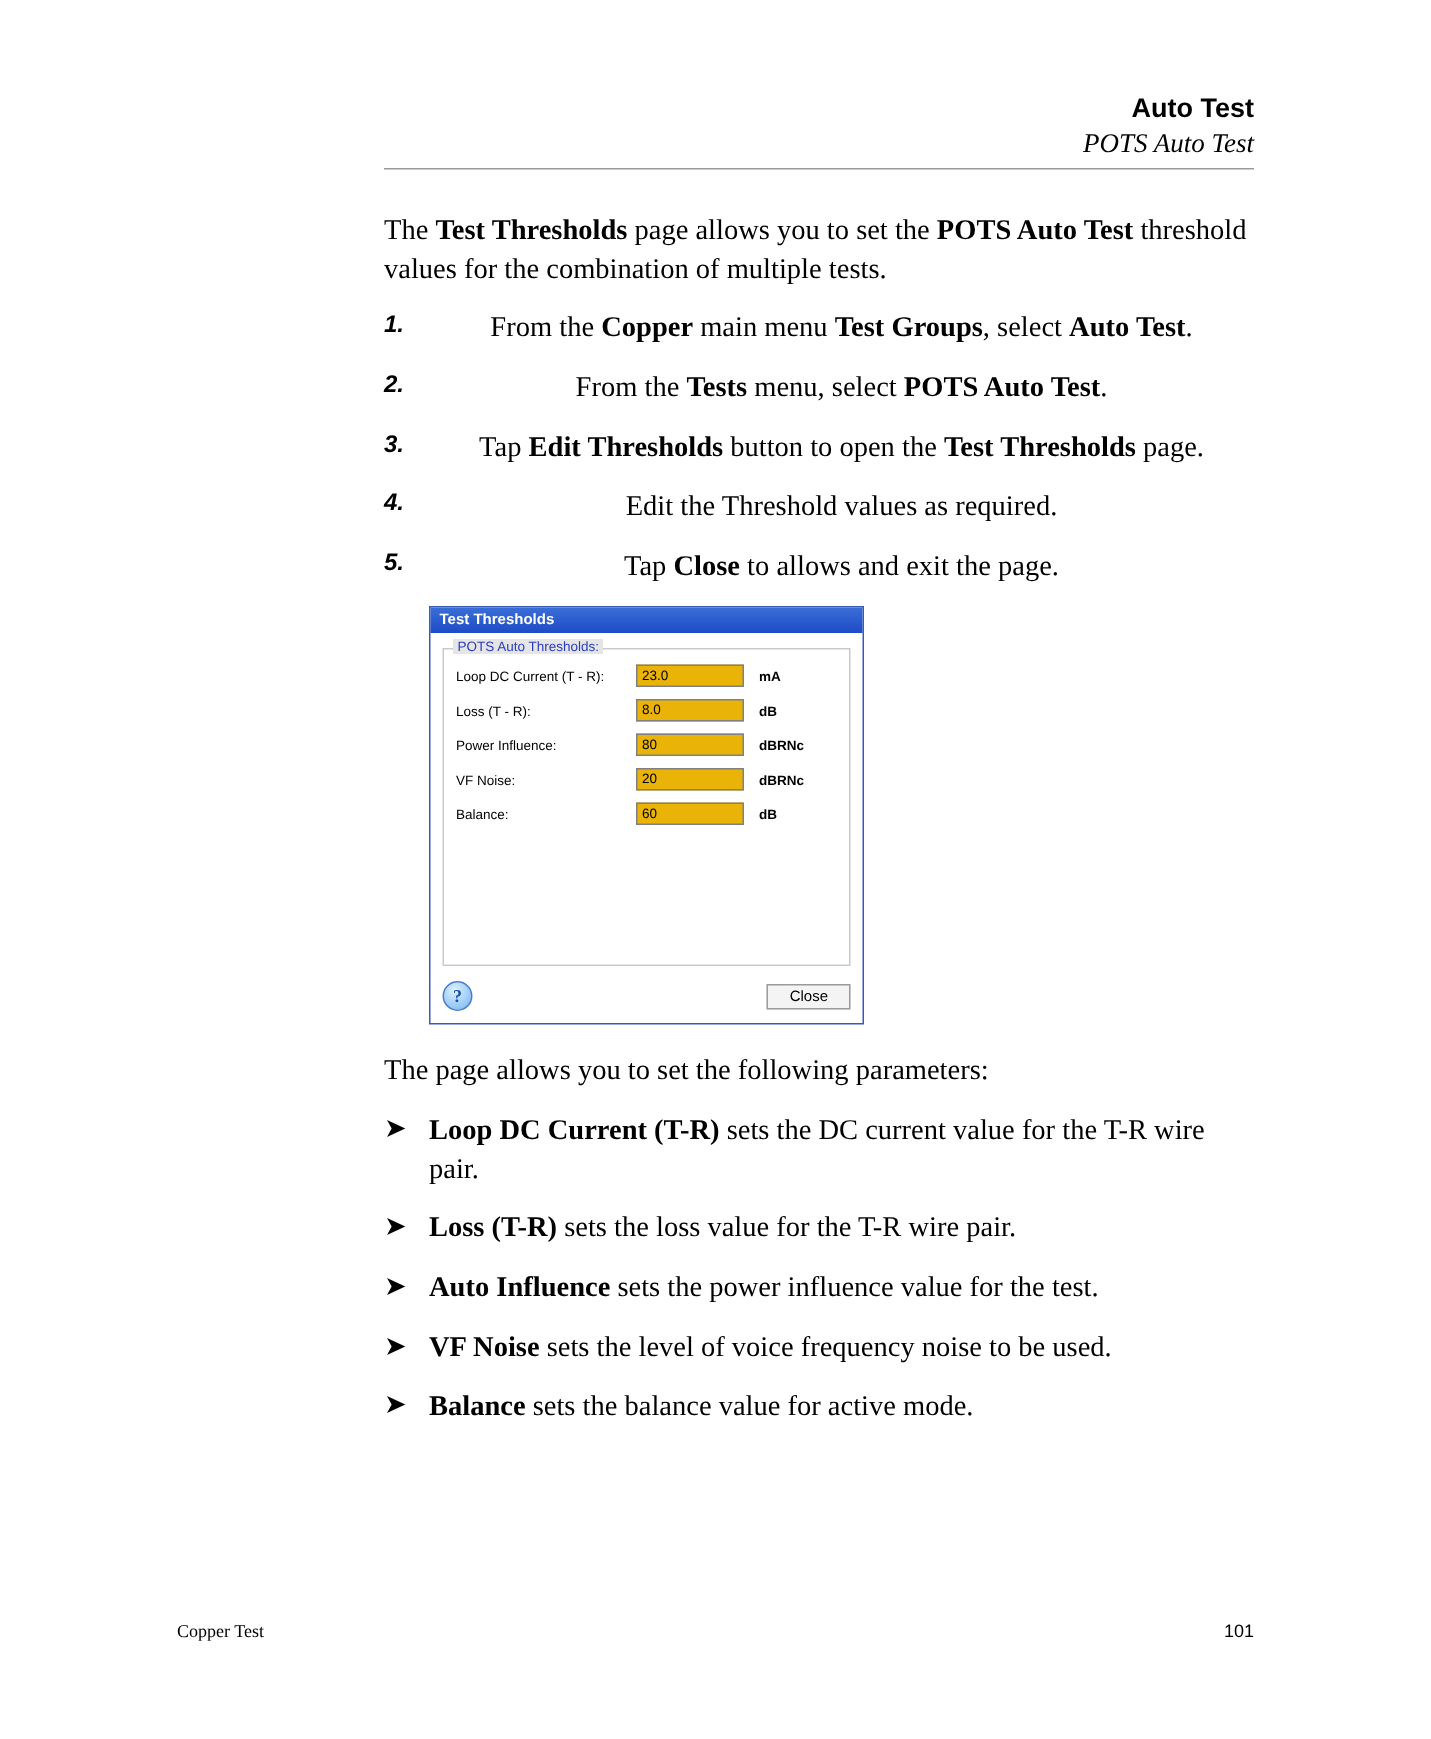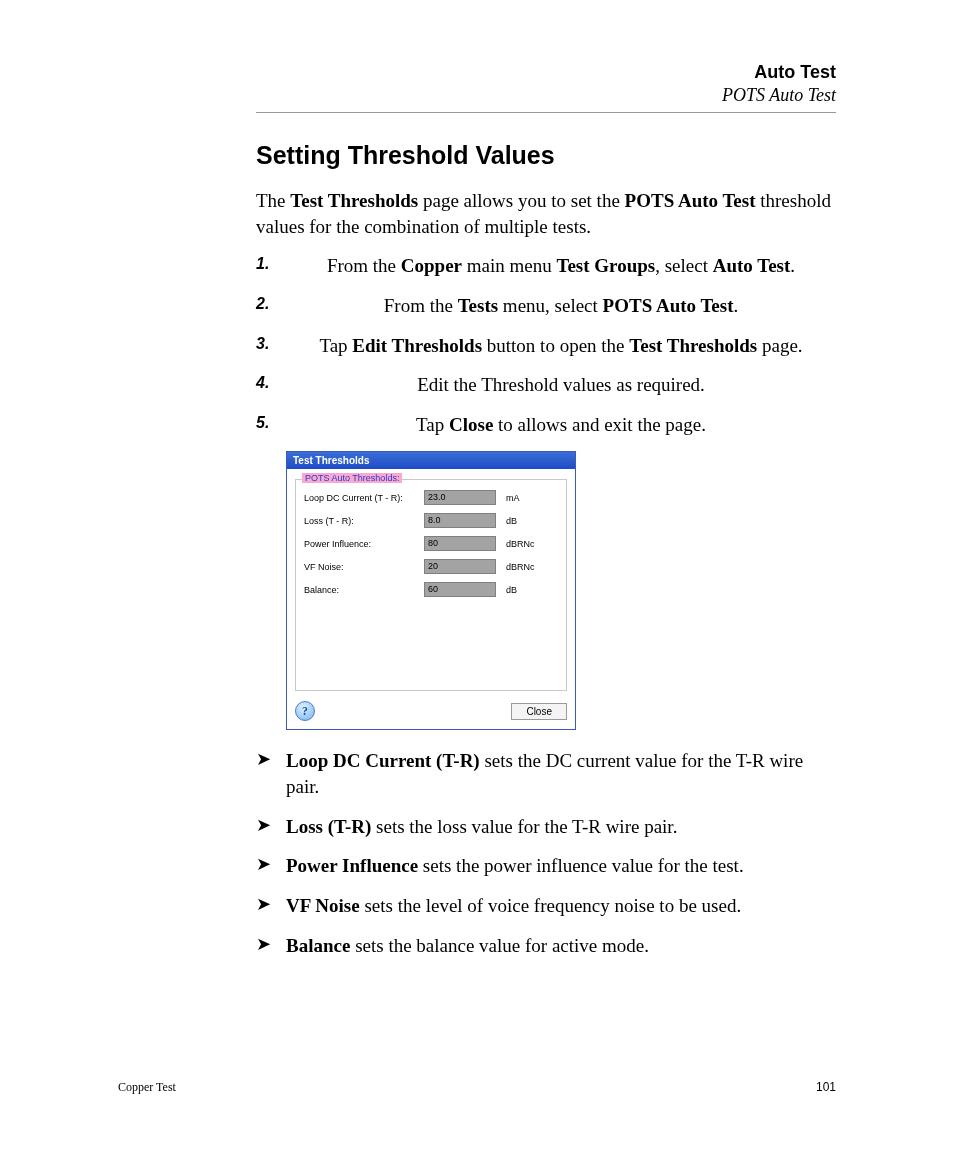--- a/index.html
+++ b/index.html
@@ -15,25 +15,25 @@
   .subhead{font-family:Verdana,Geneva,sans-serif;font-weight:700;font-style:italic;font-size:16.5px;margin:8px 0 10px 0;}
   ol.steps{list-style:none;padding:0;margin:0;}
   ol.steps li{display:flex;align-items:flex-start;margin-bottom:14px;line-height:1.35;}
   ol.steps .num{font-family:Verdana,Geneva,sans-serif;font-weight:700;font-style:italic;font-size:16px;width:30px;flex:none;}
   ol.steps .txt{flex:1;text-align:center;}
   b{font-weight:700;}
   .fig{margin:10px 0 18px 30px;}
   .win{width:288px;border:1px solid #3b5ab3;font-family:Tahoma,Verdana,sans-serif;font-size:9px;color:#000;background:#fff;}
   .tbar{background:linear-gradient(to bottom,#3a6ed6,#1e4bc7);color:#fff;font-weight:700;font-size:10px;padding:3px 6px;}
   .grp{border:1px solid #c9c9c9;margin:10px 8px 4px 8px;padding:10px 8px 2px 8px;position:relative;height:198px;}
-  .leg{position:absolute;top:-7px;left:6px;background:#f9a8d4;color:#2a3cc0;font-size:9px;padding:0 3px;}
+  .leg{position:absolute;top:-7px;left:6px;background:#e5e5e5;color:#2a3cc0;font-size:9px;padding:0 3px;}
   .row{display:flex;align-items:center;margin-bottom:8px;}
   .row .lab{width:120px;}
-  .row .inp{width:64px;border:1px solid #808080;height:13px;padding:0 3px;font-size:9px;line-height:13px;background:#a3a3a3;}
-  .row .unit{width:40px;padding-left:10px;}
+  .row .inp{width:64px;border:1px solid #808080;height:13px;padding:0 3px;font-size:9px;line-height:13px;background:#eab308;}
+  .row .unit{width:40px;padding-left:10px;font-weight:bold;}
   .bbar{display:flex;align-items:center;justify-content:space-between;padding:6px 8px 8px 8px;}
   .help{width:18px;height:18px;border-radius:50%;border:1px solid #4a7bd0;background:radial-gradient(circle at 40% 30%,#dff1ff,#72b4ef);color:#1550a8;font-weight:700;font-size:12px;display:flex;align-items:center;justify-content:center;font-family:Georgia,serif;}
   .btn{border:1px solid #9a9a9a;background:#f4f4f4;font-size:10px;padding:2px 14px;}
   p.after{line-height:1.35;margin:4px 0 14px 0;}
   ul.arrows{list-style:none;padding:0;margin:0;}
   ul.arrows li{display:flex;align-items:flex-start;margin-bottom:14px;line-height:1.35;}
   ul.arrows .ar{width:30px;flex:none;font-size:18px;line-height:1;margin-top:2px;}
   ul.arrows .txt{flex:1;}
   .footer{position:absolute;left:118px;right:118px;bottom:64px;font-size:12px;display:flex;justify-content:space-between;}
   .footer .pg{font-family:Verdana,Geneva,sans-serif;font-weight:400;}
@@ -42,21 +42,20 @@
 <body>
 
 <div class="page">
   <div class="hdr">
     <div class="hdr-title">Auto Test</div>
     <div class="hdr-sub">POTS Auto Test</div>
     <hr class="hdr-rule">
   </div>
 
   <div class="body">
-    <h1>Setting Threshold Values</h1>
 
     <p class="lead">
       <span>The </span><b>Test Thresholds</b><span> page allows you to set the </span><b>POTS Auto Test</b><span> threshold values for the combination of multiple tests.</span>
     </p>
 
 
     <ol class="steps">
       <li>
         <span class="num">1.</span>
         <span class="txt"><span>From the </span><b>Copper</b><span> main menu </span><b>Test Groups</b><span>, select </span><b>Auto Test</b><span>.</span></span>
@@ -110,33 +109,34 @@
             <span class="unit">dB</span>
           </div>
         </div>
         <div class="bbar">
           <span class="help">?</span>
           <span class="btn">Close</span>
         </div>
       </div>
     </div>
 
+    <p class="after">The page allows you to set the following parameters:</p>
 
     <ul class="arrows">
       <li>
           <span class="ar">➤</span>
           <span class="txt"><b>Loop DC Current (T-R)</b><span> sets the DC current value for the T-R wire pair.</span></span>
         </li>
       <li>
           <span class="ar">➤</span>
           <span class="txt"><b>Loss (T-R)</b><span> sets the loss value for the T-R wire pair.</span></span>
         </li>
       <li>
           <span class="ar">➤</span>
-          <span class="txt"><b>Power Influence</b><span> sets the power influence value for the test.</span></span>
+          <span class="txt"><b>Auto Influence</b><span> sets the power influence value for the test.</span></span>
         </li>
       <li>
           <span class="ar">➤</span>
           <span class="txt"><b>VF Noise</b><span> sets the level of voice frequency noise to be used.</span></span>
         </li>
       <li>
           <span class="ar">➤</span>
           <span class="txt"><b>Balance</b><span> sets the balance value for active mode.</span></span>
         </li>
     </ul>

